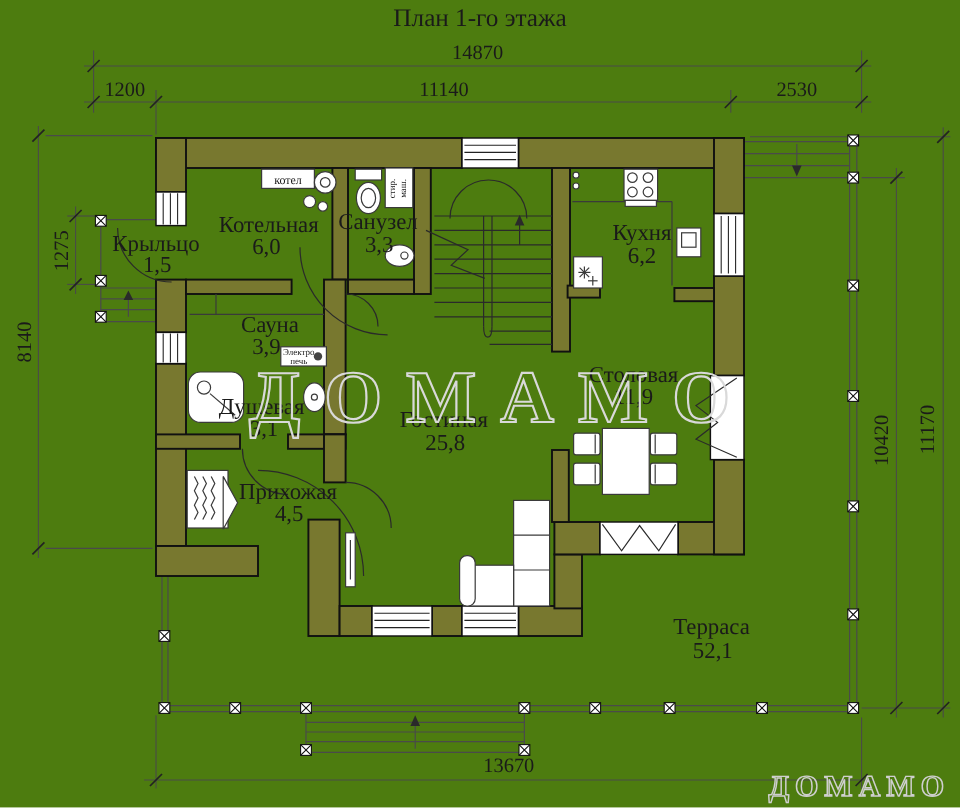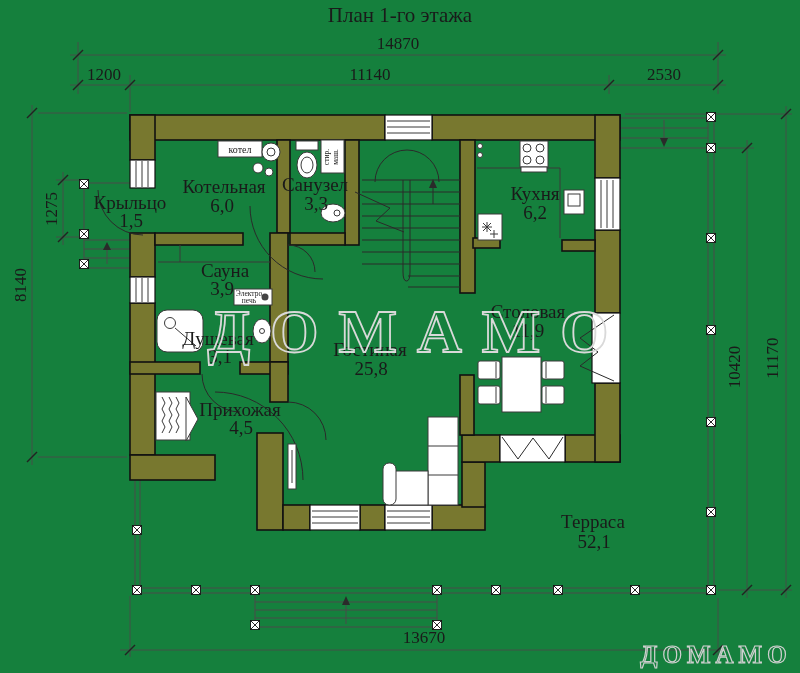--- a/index.html
+++ b/index.html
@@ -1,16 +1,16 @@
 <!DOCTYPE html>
 <html><head>
 <meta charset="utf-8">
 <style>
   html,body{margin:0;padding:0;background:#ffffff;}
-  #stage{position:relative;width:800px;height:673px;background:#15803d;overflow:hidden;
+  #stage{position:relative;width:800px;height:673px;background:#4d7c0f;overflow:hidden;
          font-family:"Liberation Serif", serif;}
   svg text{font-family:"Liberation Serif", serif;fill:#1a1a1a;}
   .wall{fill:#78782f;stroke:#111;stroke-width:1.6;}
   .thin{stroke:#2a2a2a;stroke-width:1;fill:none;}
   .ter{stroke:#4a4a4a;stroke-width:1;fill:none;}
   .fix{stroke:#3a3a3a;stroke-width:1;fill:#fff;}
   .fixl{stroke:#3a3a3a;stroke-width:1;fill:none;}
   .dim{stroke:#4a4a4a;stroke-width:0.9;fill:none;}
   .tick{stroke:#222;stroke-width:1.4;}
   .win{fill:#fff;stroke:#111;stroke-width:1.2;}

